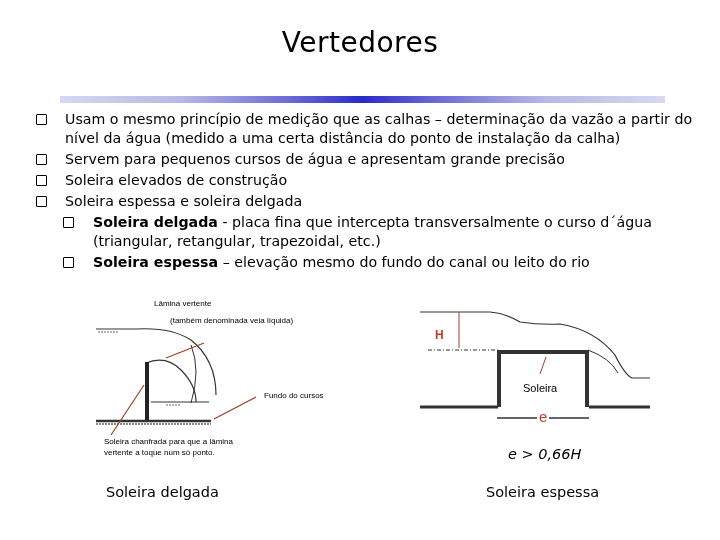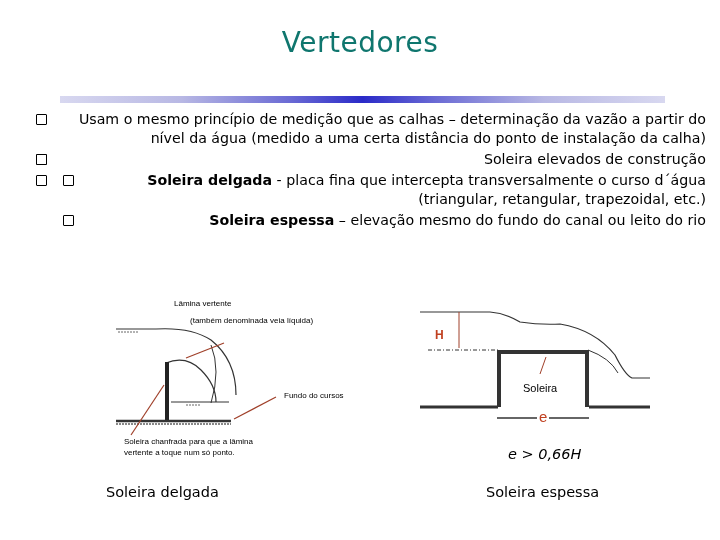--- a/index.html
+++ b/index.html
@@ -1,47 +1,47 @@
 <!DOCTYPE html>
 <html><head>
 <meta charset="utf-8">
 <style>
   html, body { margin:0; padding:0; }
   body { width:720px; height:540px; background:#ffffff; position:relative; overflow:hidden;
          font-family:"DejaVu Sans", sans-serif; color:#000; }
   .title { position:absolute; left:0; width:720px; top:26px; text-align:center;
-           font-size:28px; color:#0f766e; letter-spacing:0.5px; }
+           font-size:28px; color:#000000; letter-spacing:0.5px; }
   .rule { position:absolute; left:60px; top:96px; width:605px; height:7px;
           background:linear-gradient(90deg,#d8d8f0 0%,#b8b8e4 20%,#6a6ad4 38%,#2a2ac8 50%,#6a6ad4 62%,#b8b8e4 80%,#d8d8f0 100%); }
   .bullets { position:absolute; left:36px; top:110px; width:670px; font-size:14.2px; line-height:19px; }
-  .b { position:relative; padding-left:29px; margin-bottom:2px;text-align:right; }
+  .b { position:relative; padding-left:29px; margin-bottom:2px; }
   .b .box { position:absolute; left:0; top:4px; width:9px; height:9px; border:1.6px solid #000; border-radius:1px; }
   .sub { padding-left:57px; }
   .sub .box { left:27px; }
   .b strong { font-weight:bold; }
   .diagram { position:absolute; }
   .cap { position:absolute; font-size:14.5px; }
   .small { font-family:"Liberation Sans", sans-serif; font-size:8px; position:absolute; }
 </style>
 </head>
 <body>
 
 <div class="title">Vertedores</div>
 <div class="rule"></div>
 
 <div class="bullets">
   <div class="b"><span class="box"></span><span>Usam o mesmo princípio de medição que as calhas – determinação da vazão a partir do nível da água (medido a uma certa distância do ponto de instalação da calha)</span></div>
-  <div class="b"><span class="box"></span></div>
+  <div class="b"><span class="box"></span><span>Servem para pequenos cursos de água e apresentam grande precisão</span></div>
   <div class="b"><span class="box"></span><span>Soleira elevados de construção</span></div>
-  <div class="b"><span class="box"></span></div>
+  <div class="b"><span class="box"></span><span>Soleira espessa e soleira delgada</span></div>
   <div class="b sub"><span class="box"></span><strong>Soleira delgada</strong><span> -  placa fina que intercepta transversalmente o curso d´água (triangular, retangular, trapezoidal, etc.)</span></div>
   <div class="b sub"><span class="box"></span><strong>Soleira espessa</strong><span> – elevação mesmo do fundo do canal ou leito do rio</span></div>
 </div>
 
-<div class="diagram" style="left:116px;top:285px;width:230px;height:180px;text-align:right;">
+<div class="diagram" style="left:96px;top:285px;width:230px;height:180px;text-align:right;">
   <svg width="230" height="180" viewBox="0 0 230 180">
     <path d="M0 44 L40 44 Q75 42 95 55 Q120 75 120 110" fill="none" stroke="#333" stroke-width="1.2"></path>
     <path d="M95 60 Q105 85 95 118" fill="none" stroke="#333" stroke-width="1"></path>
     <path d="M50 78 Q70 70 85 85 Q100 100 100 117" fill="none" stroke="#333" stroke-width="1.2"></path>
     <rect x="49" y="77" width="4" height="60" fill="#222"></rect>
     <line x1="0" y1="136" x2="115" y2="136" stroke="#333" stroke-width="2.5"></line>
     <line x1="0" y1="139" x2="115" y2="139" stroke="#888" stroke-width="2" stroke-dasharray="2,1"></line>
     <line x1="55" y1="117" x2="113" y2="117" stroke="#333" stroke-width="1"></line>
     <line x1="2" y1="47" x2="22" y2="47" stroke="#666" stroke-dasharray="2,1"></line>
     <line x1="70" y1="120" x2="85" y2="120" stroke="#666" stroke-dasharray="2,1"></line>

